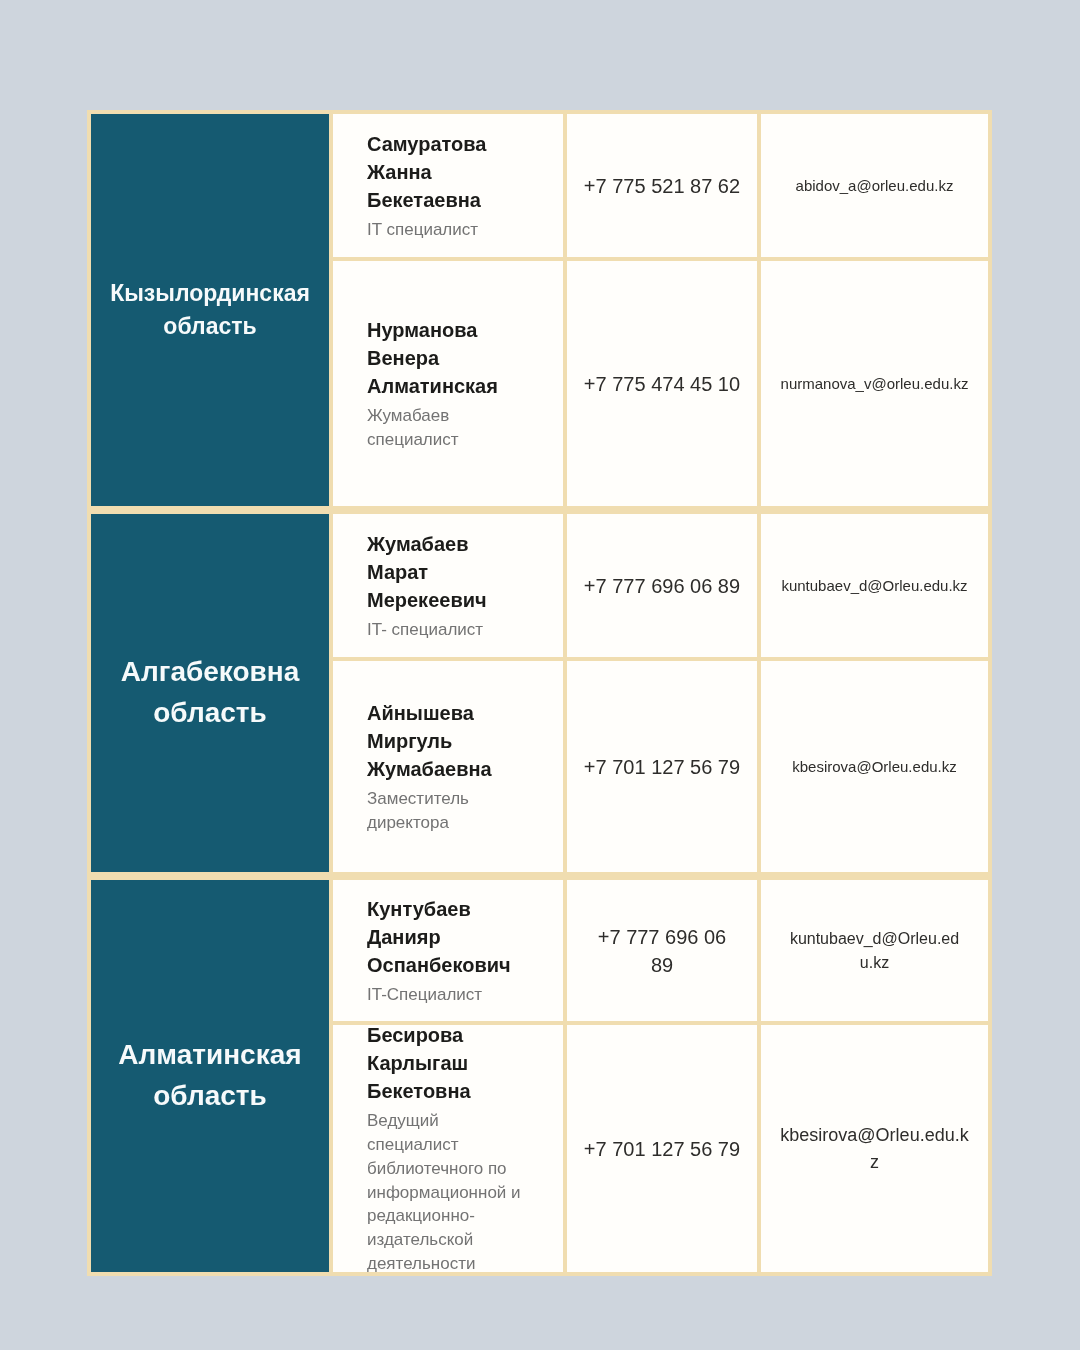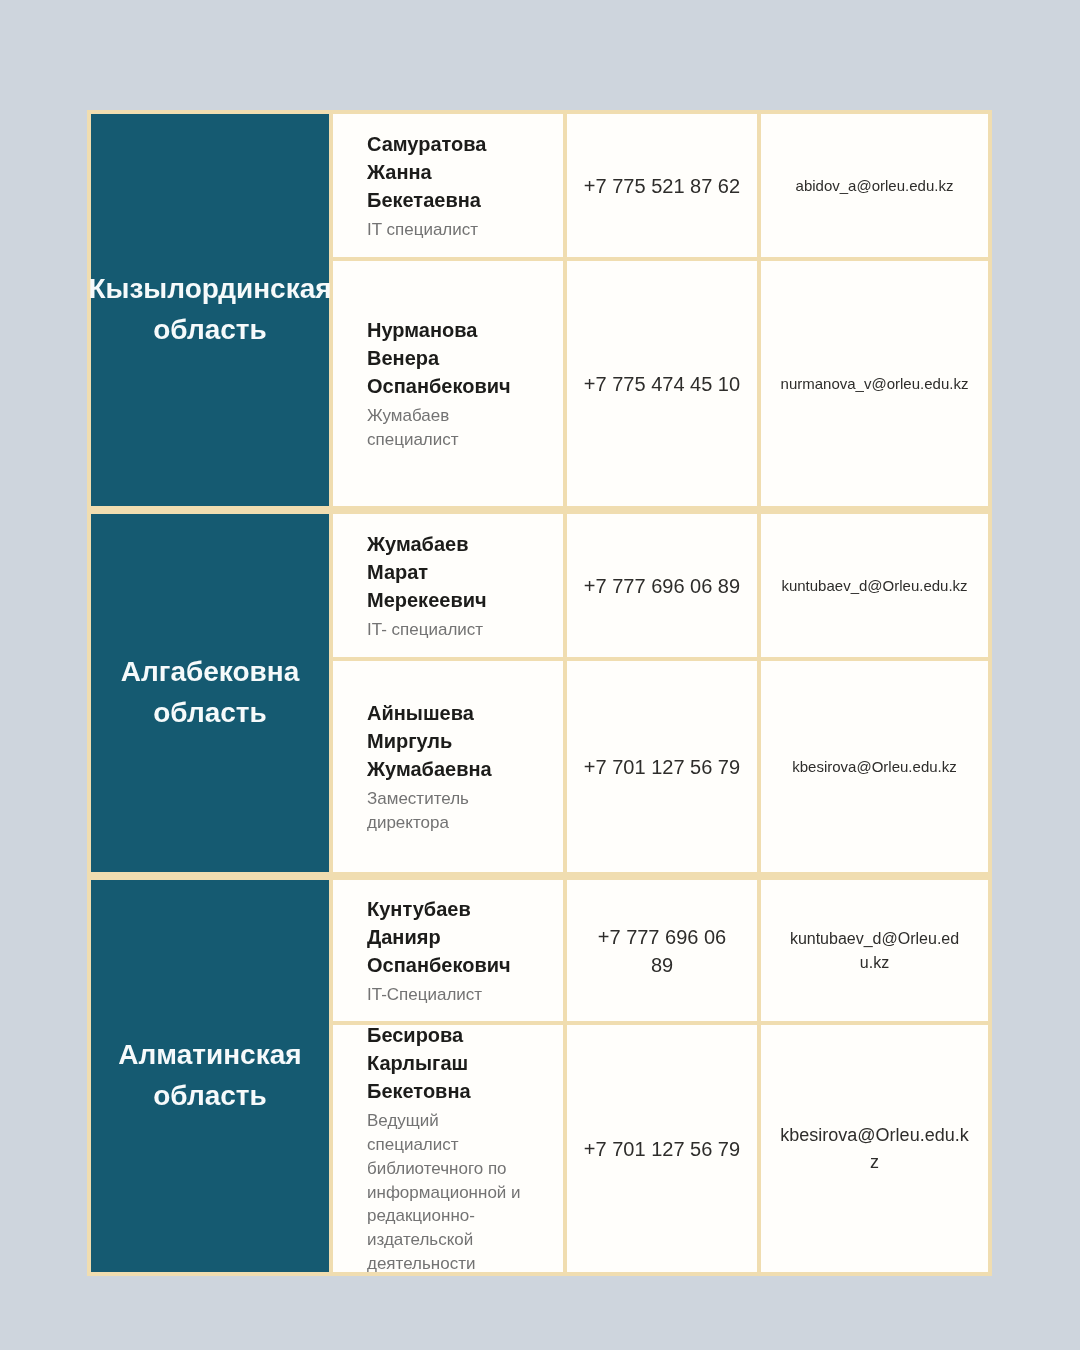--- a/index.html
+++ b/index.html
@@ -41,21 +41,21 @@
     background: #155a71;
     color: #f6fafb;
     font-weight: bold;
     display: flex;
     align-items: center;
     justify-content: center;
     text-align: center;
     padding: 0 10px;
     line-height: 1.45;
   }
-  .sec-a .region { font-size: 28px; }
+  .sec-a .region { font-size: 23px; }
   .sec-b .region, .sec-c .region { font-size: 28px; }
 
   .person {
     display: flex;
     flex-direction: column;
     justify-content: center;
     padding: 10px 40px 10px 34px;
     box-sizing: border-box;
   }
   .name {
@@ -114,21 +114,21 @@
     <div class="cell region">Кызылординская область</div>
 
     <div class="cell person">
       <div class="name">Самуратова Жанна Бекетаевна</div>
       <div class="position">IT специалист</div>
     </div>
     <div class="cell phone">+7 775 521 87 62</div>
     <div class="cell email">abidov_a@orleu.edu.kz</div>
 
     <div class="cell person">
-      <div class="name">Нурманова Венера Оспанбекович</div>
+      <div class="name">Нурманова Венера Алматинская</div>
       <div class="position">Жумабаев специалист</div>
     </div>
     <div class="cell phone">+7 775 474 45 10</div>
     <div class="cell email">nurmanova_v@orleu.edu.kz</div>
   </section>
 
   <section class="section sec-b">
     <div class="cell region">Алгабековна область</div>
 
     <div class="cell person">

